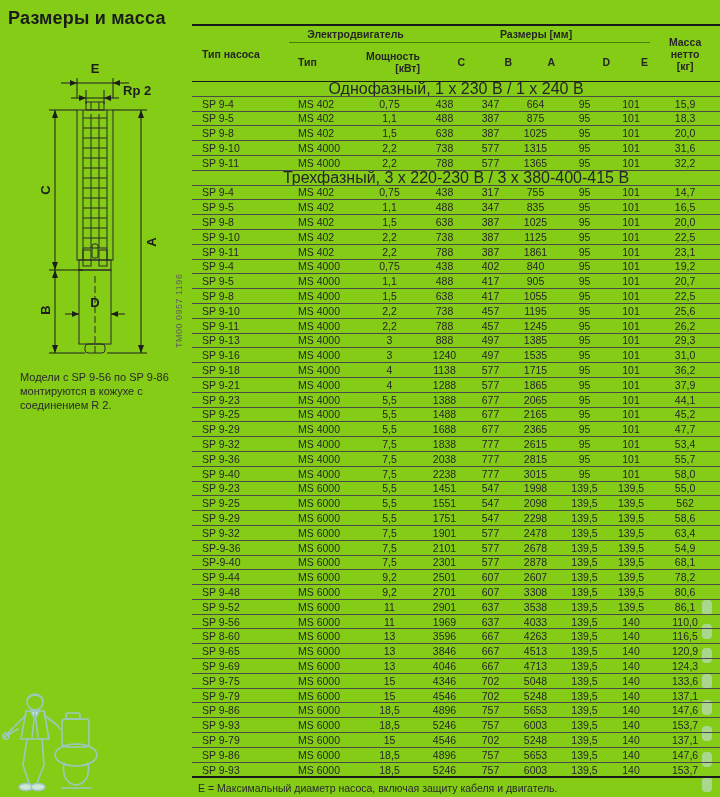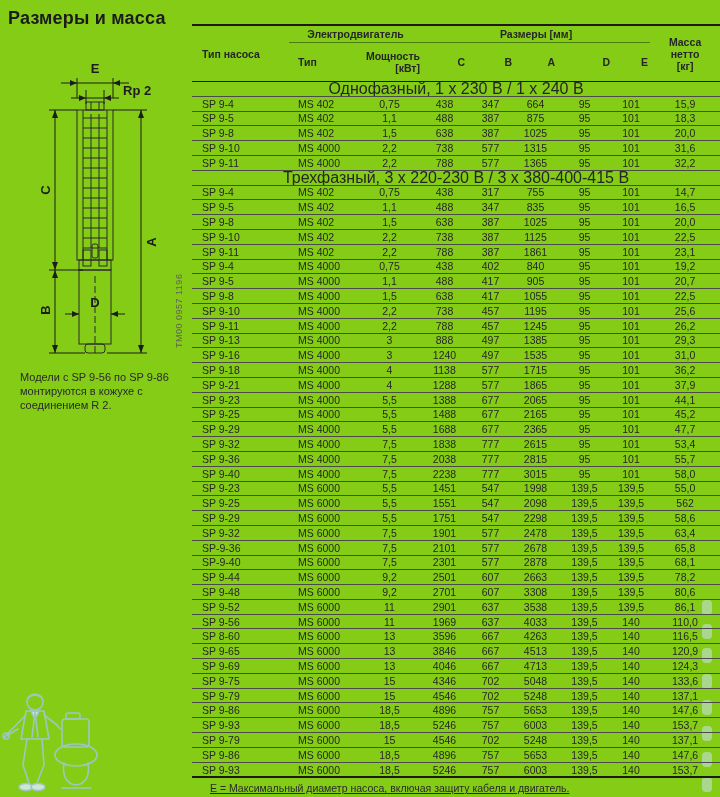--- a/index.html
+++ b/index.html
@@ -35,21 +35,21 @@
   #dims tr.h2 th,#dims th.th-pump,#dims th.th-mass{border-bottom:1.5px solid #1a1a1a;}
   #dims td{
     height:13.8px;line-height:12px;padding:0 2px;text-align:center;
     border-bottom:1px solid #4a4a4a;overflow:hidden;white-space:nowrap;
   }
   #dims tbody tr:last-child td{border-bottom:none;}
   #dims td.c0{text-align:left;padding-left:10px;margin-top:32px;}
   #dims td.c1{text-align:left;padding-left:9px;}
   #dims tr.section-row td{text-align:center;font-size:16px;}
   #footnote{
-    margin:4px 0 0 18px;font-size:10.5px;color:#2a2a2a;text-decoration:underline;
+    margin:4px 0 0 6px;font-size:10.5px;color:#2a2a2a;
   }
   svg text{font-family:"Liberation Sans","DejaVu Sans",sans-serif;}
   .dimlabel{font-size:13px;font-weight:bold;fill:#1d1d1d;}
   .codelabel{font-size:9px;fill:#5f5f5f;letter-spacing:0.5px;}
   .dline{stroke:#1d1d1d;stroke-width:1;fill:none;}
   .pline{stroke:#2a2a2a;stroke-width:1;fill:none;}
   .arr{fill:#1d1d1d;stroke:none;}
   .wm{stroke:#a3c6de;stroke-width:1.6;fill:none;stroke-linecap:round;stroke-linejoin:round;}
   .wmf{fill:#dcebf6;stroke:#a3c6de;stroke-width:1.6;}
   .wrb{fill:#c9dff0;}
@@ -545,40 +545,40 @@
           </tr>
           <tr class="data-row">
             <td class="c0">SP-9-36</td>
             <td class="c1">MS 6000</td>
             <td class="c2">7,5</td>
             <td class="c3">2101</td>
             <td class="c4">577</td>
             <td class="c5">2678</td>
             <td class="c6">139,5</td>
             <td class="c7">139,5</td>
-            <td class="c8">65,8</td>
+            <td class="c8">54,9</td>
           </tr>
           <tr class="data-row">
             <td class="c0">SP-9-40</td>
             <td class="c1">MS 6000</td>
             <td class="c2">7,5</td>
             <td class="c3">2301</td>
             <td class="c4">577</td>
             <td class="c5">2878</td>
             <td class="c6">139,5</td>
             <td class="c7">139,5</td>
             <td class="c8">68,1</td>
           </tr>
           <tr class="data-row">
             <td class="c0">SP 9-44</td>
             <td class="c1">MS 6000</td>
             <td class="c2">9,2</td>
             <td class="c3">2501</td>
             <td class="c4">607</td>
-            <td class="c5">2663</td>
+            <td class="c5">2607</td>
             <td class="c6">139,5</td>
             <td class="c7">139,5</td>
             <td class="c8">78,2</td>
           </tr>
           <tr class="data-row">
             <td class="c0">SP 9-48</td>
             <td class="c1">MS 6000</td>
             <td class="c2">9,2</td>
             <td class="c3">2701</td>
             <td class="c4">607</td>

